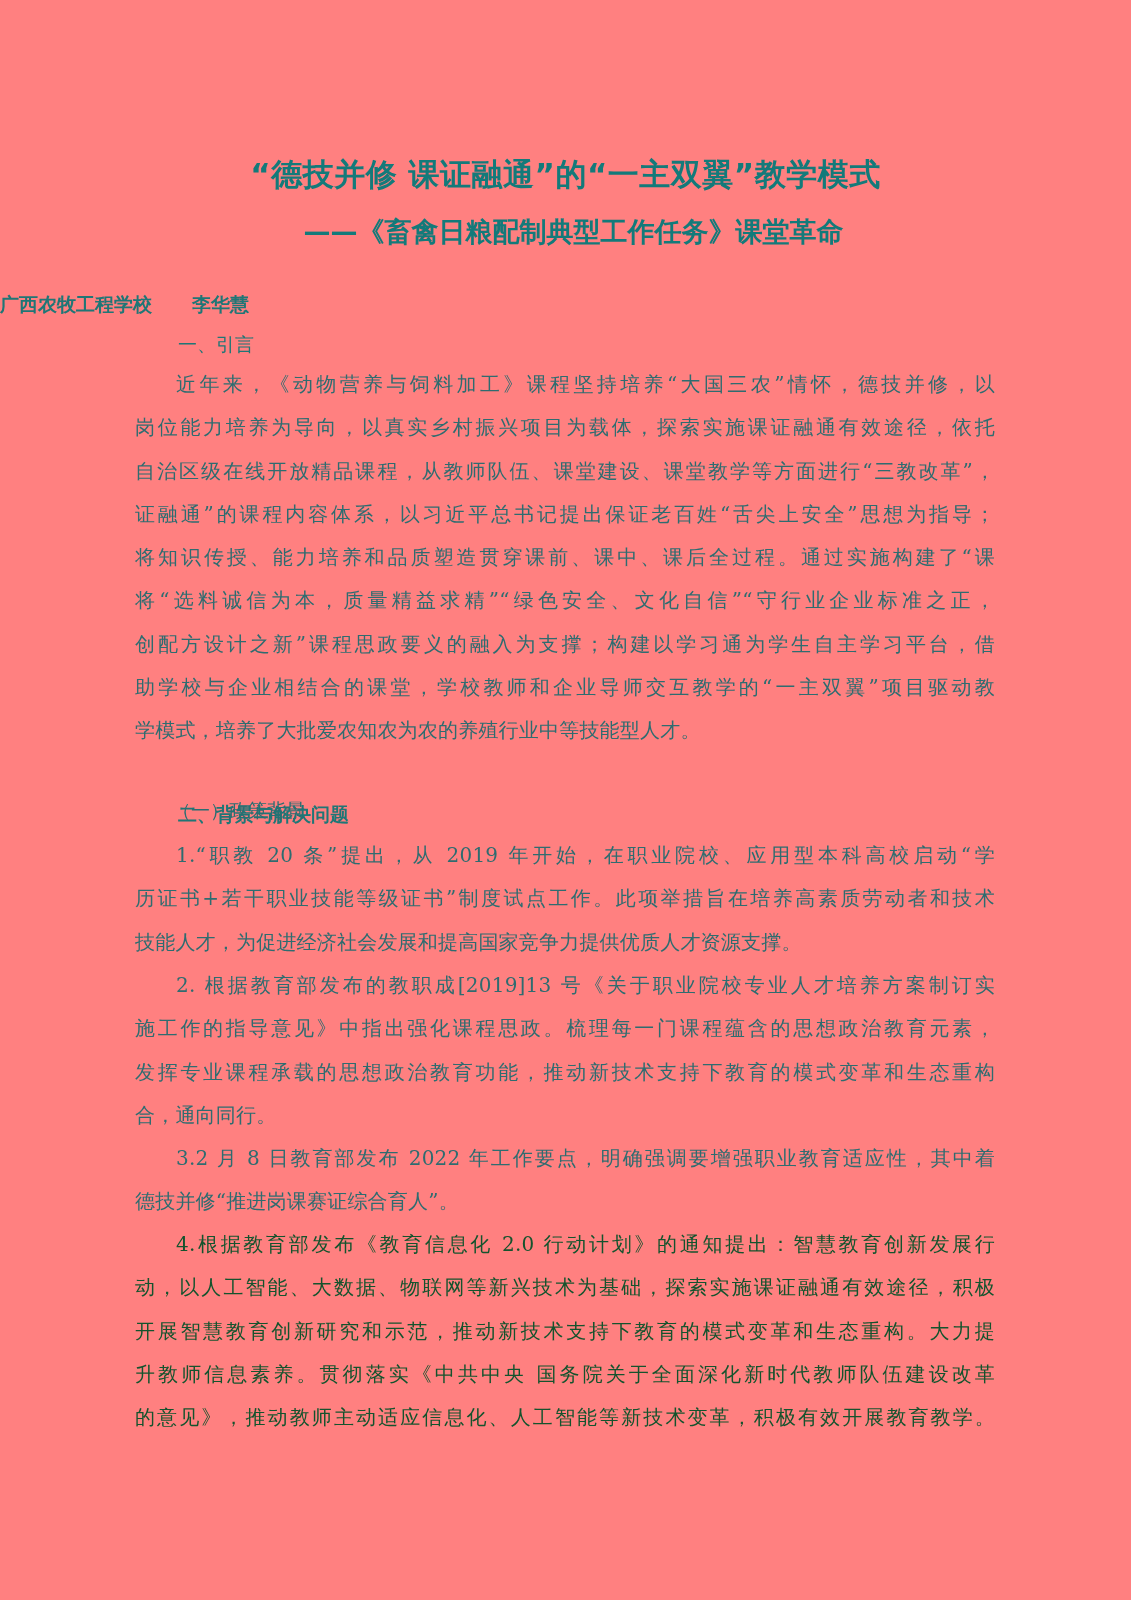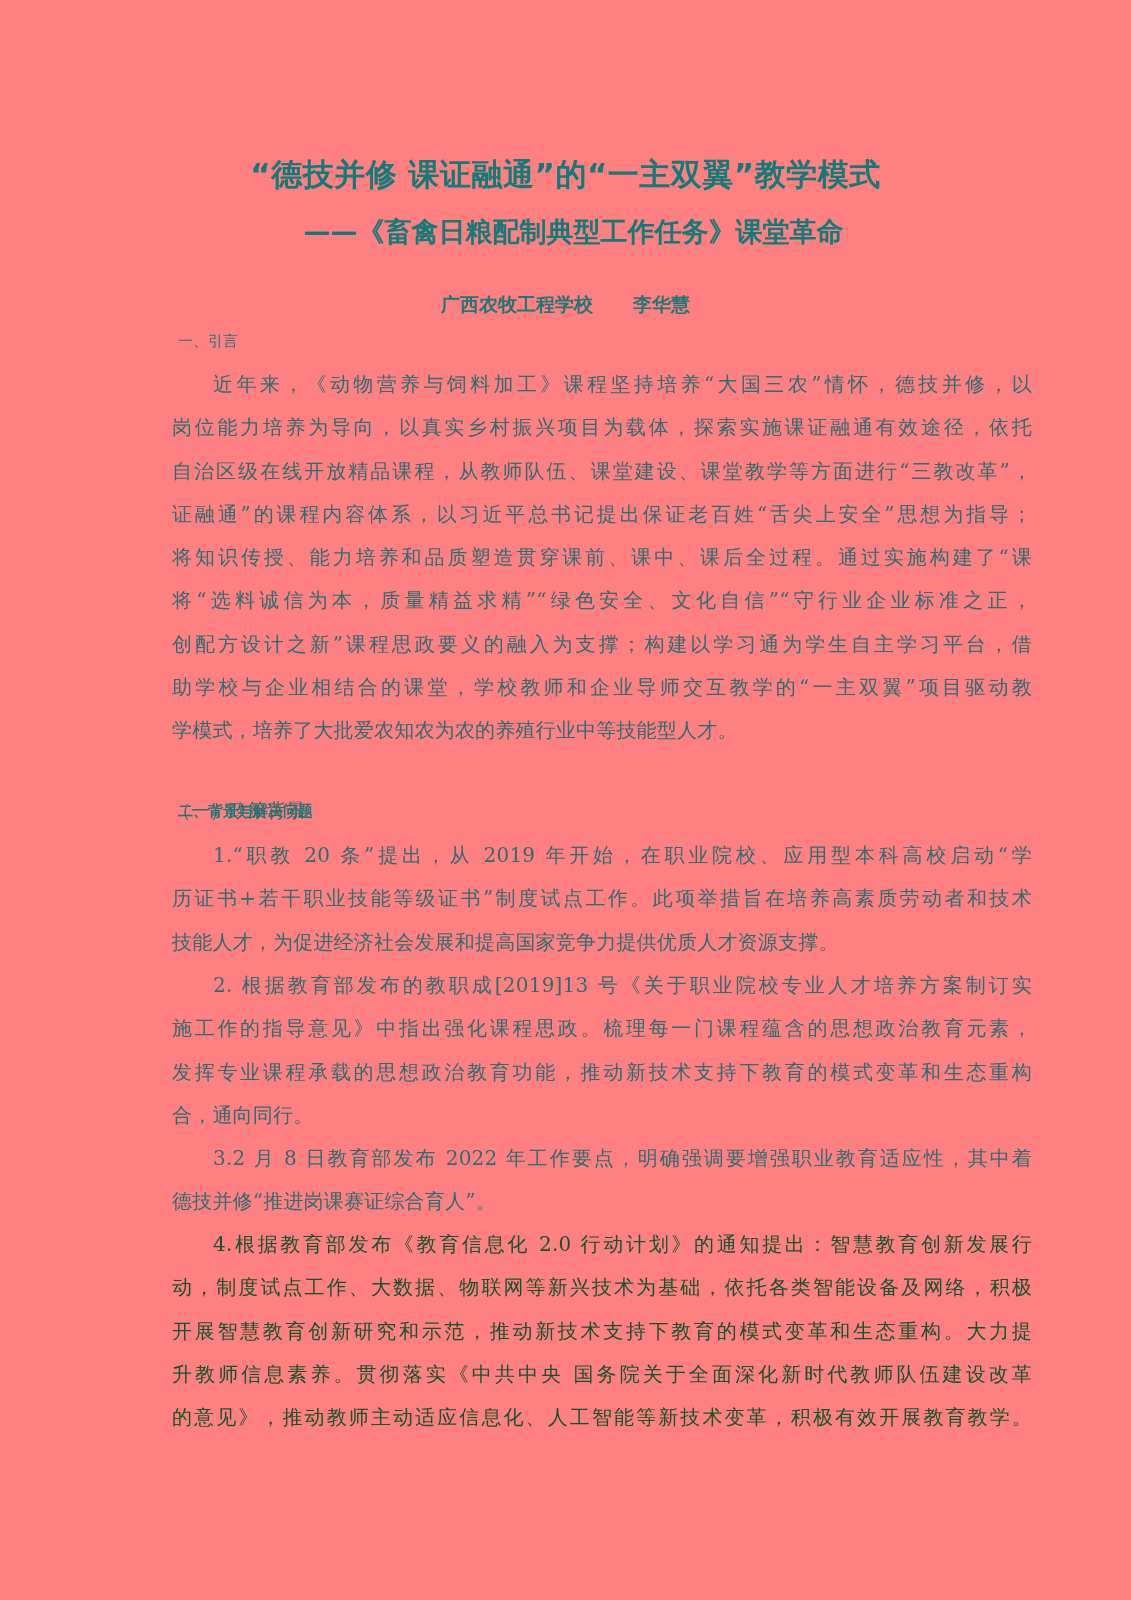--- a/index.html
+++ b/index.html
@@ -41,32 +41,31 @@
     .title-sub {
       top: 206px;
       font-size: 27px;
       left: 8px;
     }
     .author {
       position: absolute;
       top: 284px;
       left: 0;
       width: 1131px;
-      text-align: center;
       font-size: 19px;
       font-family: "DejaVu Sans", "Liberation Sans", sans-serif;
       font-weight: bold;
       color: #1f7676;
       white-space: nowrap;
     }
     .author .gap { display: inline-block; width: 40px; }
     .heading {
       position: absolute;
       left: 178px;
-      font-size: 15px;
+      font-size: 19px;
       font-family: "DejaVu Sans", "Liberation Sans", sans-serif;
       color: #1f7676;
       white-space: nowrap;
     }
     .heading.bold { font-weight: bold; }
     .sub-heading {
       position: absolute;
       left: 172px;
       font-size: 19px;
       color: #2a6e72;
@@ -75,21 +74,20 @@
     .para {
       position: absolute;
       left: 135px;
       width: 860px;
       font-size: 20px;
       line-height: 43.3px;
       text-align: justify;
       text-indent: 41px;
       color: #2e6c70;
       letter-spacing: 0.2px;
-      margin-left: 37px;
     }
     .para.light { color: #14532d; }
     .para .line {
       display: block;
       white-space: nowrap;
       text-align-last: justify;
       text-align: justify;
     }
     .para .line.last { text-align-last: left; }
     .para .line.indent { padding-left: 41px; }
@@ -137,19 +135,19 @@
     <span class="line last">合，通向同行。</span>
   </div>
 
   <div class="para" style="top:1129px;">
     <span class="line indent">3.2 月 8 日教育部发布 2022 年工作要点，明确强调要增强职业教育适应性，其中着</span>
     <span class="line last">德技并修“推进岗课赛证综合育人”。</span>
   </div>
 
   <div class="para light" style="top:1215px;">
     <span class="line indent">4.根据教育部发布《教育信息化 2.0 行动计划》的通知提出：智慧教育创新发展行</span>
-    <span class="line">动，制度试点工作、大数据、物联网等新兴技术为基础，依托各类智能设备及网络，积极</span>
+    <span class="line">动，以人工智能、大数据、物联网等新兴技术为基础，探索实施课证融通有效途径，积极</span>
     <span class="line">开展智慧教育创新研究和示范，推动新技术支持下教育的模式变革和生态重构。大力提</span>
     <span class="line">升教师信息素养。贯彻落实《中共中央 国务院关于全面深化新时代教师队伍建设改革</span>
     <span class="line">的意见》，推动教师主动适应信息化、人工智能等新技术变革，积极有效开展教育教学。</span>
   </div>
 
 </div>
 
 </body></html>

